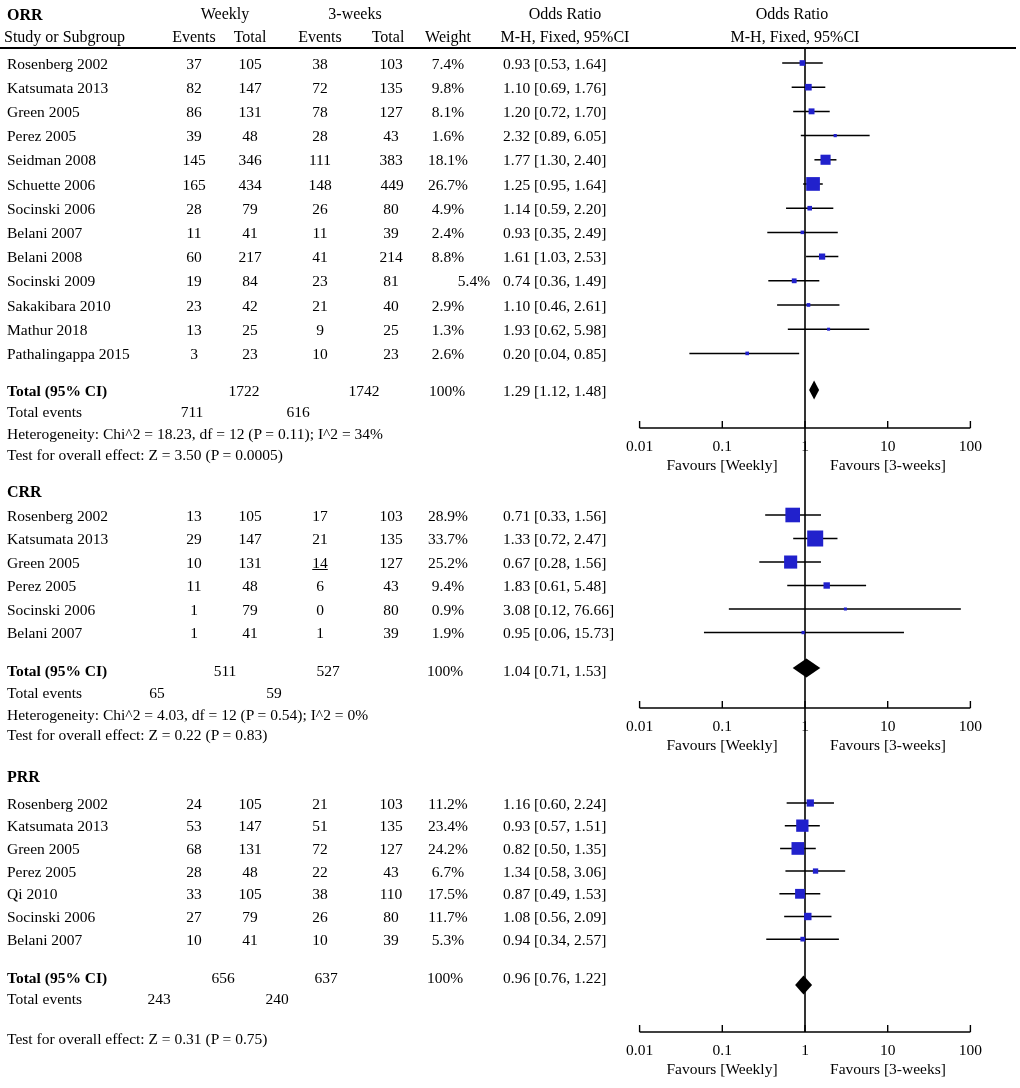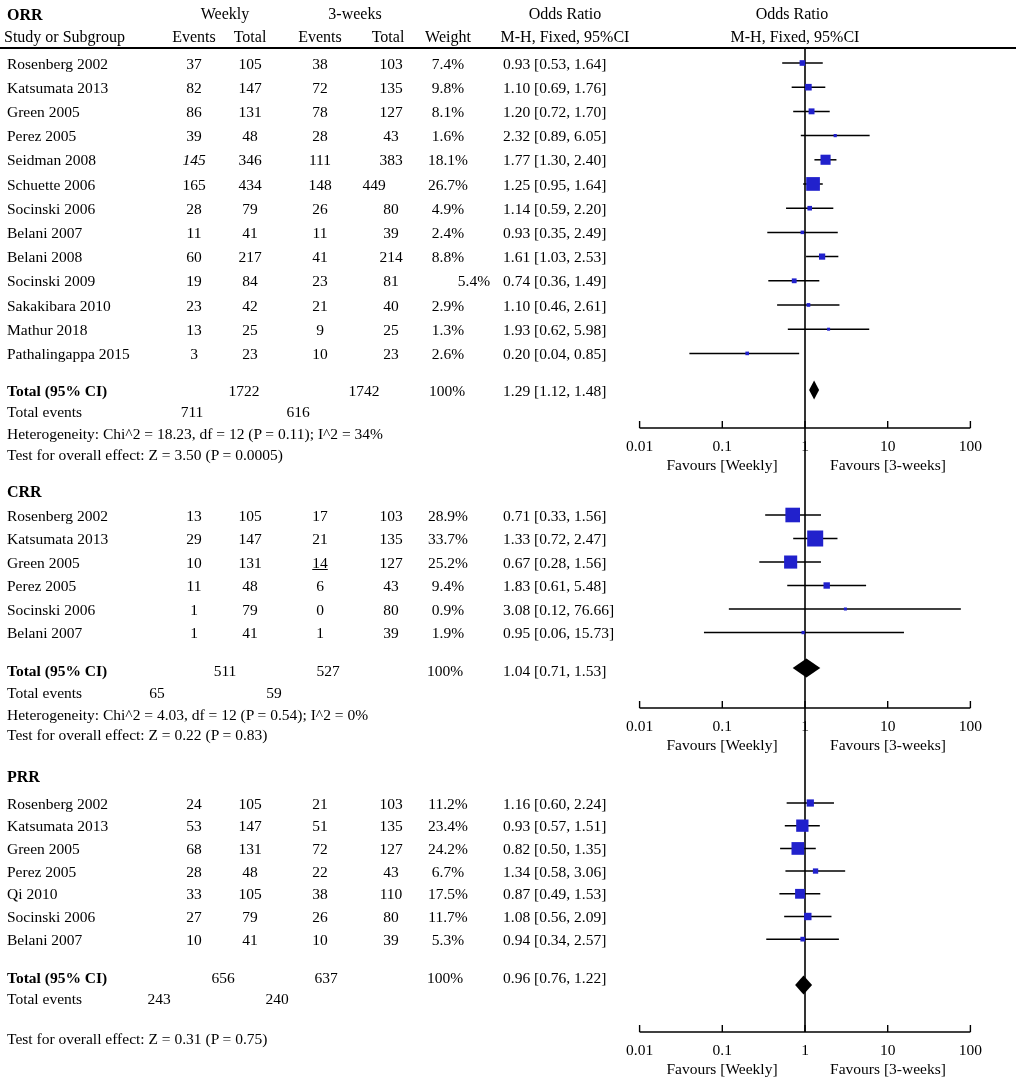--- a/index.html
+++ b/index.html
@@ -128,31 +128,31 @@
     <div class="t c" style="left: 448px; top: 101.9px;">8.1%</div>
     <div class="t" style="left: 503px; top: 101.9px;">1.20 [0.72, 1.70]</div>
     <div class="t" style="left: 7px; top: 126.1px;">Perez 2005</div>
     <div class="t c" style="left: 194px; top: 126.1px;">39</div>
     <div class="t c" style="left: 250px; top: 126.1px;">48</div>
     <div class="t c" style="left: 320px; top: 126.1px;">28</div>
     <div class="t c" style="left: 391px; top: 126.1px;">43</div>
     <div class="t c" style="left: 448px; top: 126.1px;">1.6%</div>
     <div class="t" style="left: 503px; top: 126.1px;">2.32 [0.89, 6.05]</div>
     <div class="t" style="left: 7px; top: 150.3px;">Seidman 2008</div>
-    <div class="t c" style="left: 194px; top: 150.3px; font-style: italic;">145</div>
+    <div class="t c" style="left: 194px; top: 150.3px;">145</div>
     <div class="t c" style="left: 250px; top: 150.3px;">346</div>
     <div class="t c" style="left: 320px; top: 150.3px;">111</div>
     <div class="t c" style="left: 391px; top: 150.3px;">383</div>
     <div class="t c" style="left: 448px; top: 150.3px;">18.1%</div>
     <div class="t" style="left: 503px; top: 150.3px;">1.77 [1.30, 2.40]</div>
     <div class="t" style="left: 7px; top: 174.5px;">Schuette 2006</div>
     <div class="t c" style="left: 194px; top: 174.5px;">165</div>
     <div class="t c" style="left: 250px; top: 174.5px;">434</div>
     <div class="t c" style="left: 320px; top: 174.5px;">148</div>
-    <div class="t c" style="left: 374px; top: 174.5px;">449</div>
+    <div class="t c" style="left: 392px; top: 174.5px;">449</div>
     <div class="t c" style="left: 448px; top: 174.5px;">26.7%</div>
     <div class="t" style="left: 503px; top: 174.5px;">1.25 [0.95, 1.64]</div>
     <div class="t" style="left: 7px; top: 198.7px;">Socinski 2006</div>
     <div class="t c" style="left: 194px; top: 198.7px;">28</div>
     <div class="t c" style="left: 250px; top: 198.7px;">79</div>
     <div class="t c" style="left: 320px; top: 198.7px;">26</div>
     <div class="t c" style="left: 391px; top: 198.7px;">80</div>
     <div class="t c" style="left: 448px; top: 198.7px;">4.9%</div>
     <div class="t" style="left: 503px; top: 198.7px;">1.14 [0.59, 2.20]</div>
     <div class="t" style="left: 7px; top: 222.9px;">Belani 2007</div>

